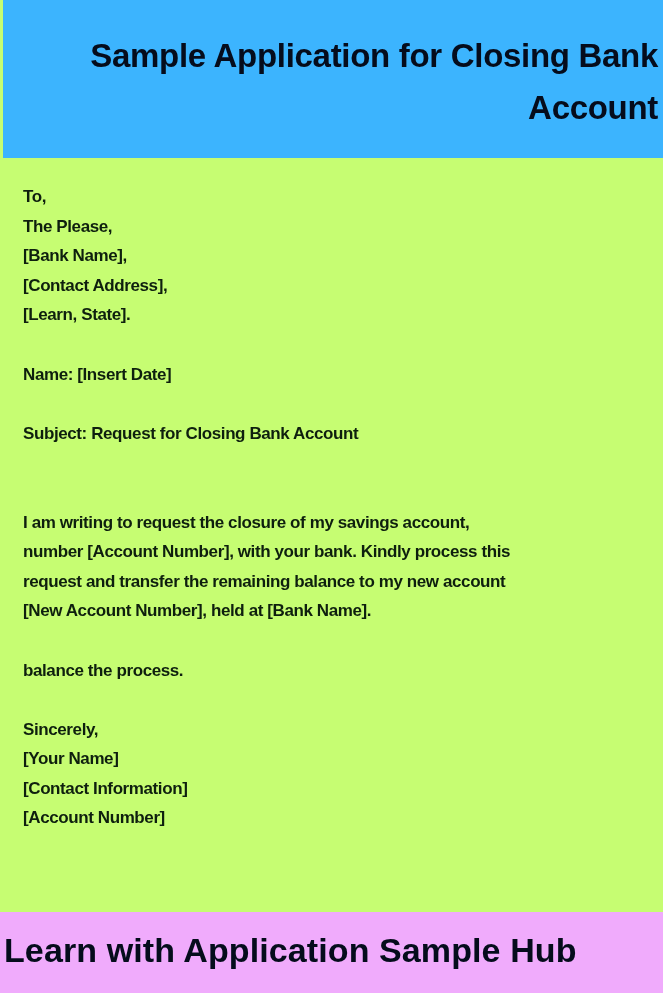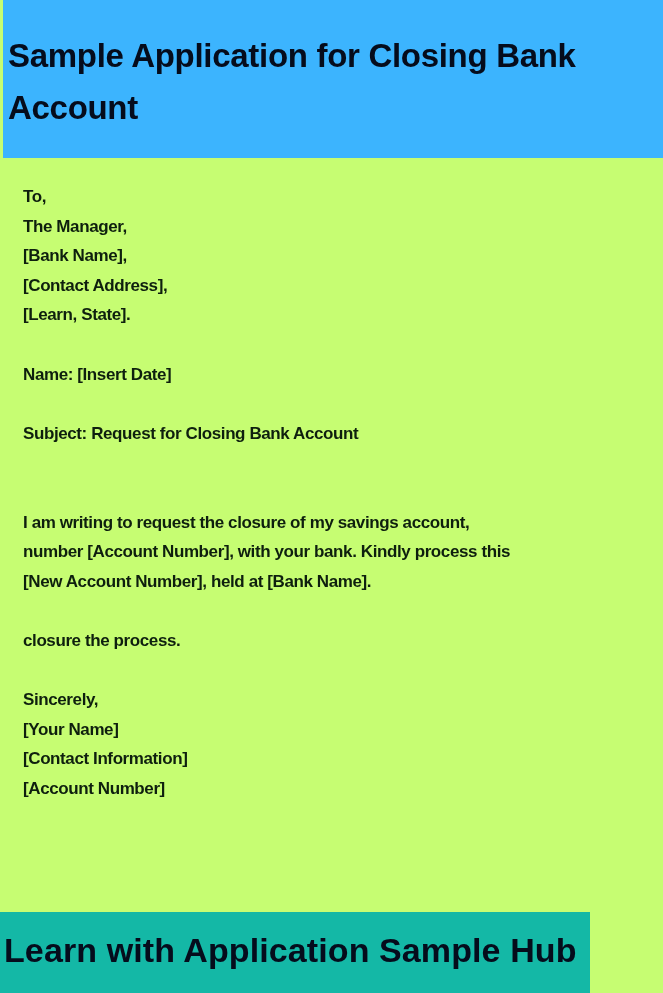--- a/index.html
+++ b/index.html
@@ -10,68 +10,69 @@
     color: #0b1a10;
     position: relative;
   }
   .header {
     position: absolute; left: 3px; top: 0; width: 660px; height: 158px;
     background: #3cb4fe;
   }
   .header-title {
     position: absolute; left: 5px; top: 30px; width: 650px;
     font-size: 33px; font-weight: bold; line-height: 52px;
-    color: #050c1c; letter-spacing: -0.3px;
+    color: #050c1c; letter-spacing: -0.3px; text-align: right;
   }
   .body-area {
     position: absolute; left: 23px; top: 182px; width: 630px;
     font-size: 17px; font-weight: bold; line-height: 29.6px;
     color: #0e1f0e; letter-spacing: -0.4px;
   }
   .line { display: block; white-space: nowrap; }
   .gap { height: 29.6px; }
   .footer {
-    position: absolute; left: 0; top: 912px; width: 590px; height: 81px;
-    background: #14b8a6;
+    position: absolute; left: 0; top: 912px; width: 663px; height: 81px;
+    background: #f0abfc;
   }
   .footer-text {
     position: absolute; left: 4px; top: 17px; width: 660px;
     font-size: 34px; font-weight: bold; line-height: 42px;
     color: #050c1c; white-space: nowrap; letter-spacing: 0.1px;
   }
 </style>
 </head>
 <body>
 
 <div class="header">
   <div class="header-title">Sample Application for Closing Bank Account</div>
 </div>
 
 <div class="body-area">
   <div>
     <span class="line">To,</span>
-    <span class="line">The Manager,</span>
+    <span class="line">The Please,</span>
     <span class="line">[Bank Name],</span>
     <span class="line">[Contact Address],</span>
     <span class="line">[Learn, State].</span>
   </div>
   <div class="gap"></div>
   <span class="line">Name: [Insert Date]</span>
   <div class="gap"></div>
   <span class="line">Subject: Request for Closing Bank Account</span>
   <div class="gap"></div>
   <div class="gap"></div>
   <div>
     <span class="line">I am writing to request the closure of my savings account,</span>
     <span class="line">number [Account Number], with your bank. Kindly process this</span>
+    <span class="line">request and transfer the remaining balance to my new account</span>
     <span class="line">[New Account Number], held at [Bank Name].</span>
   </div>
   <div class="gap"></div>
   <div>
-    <span class="line">closure the process.</span>
+    <span class="line">balance the process.</span>
   </div>
   <div class="gap"></div>
   <div>
     <span class="line">Sincerely,</span>
     <span class="line">[Your Name]</span>
     <span class="line">[Contact Information]</span>
     <span class="line">[Account Number]</span>
   </div>
 </div>
 

